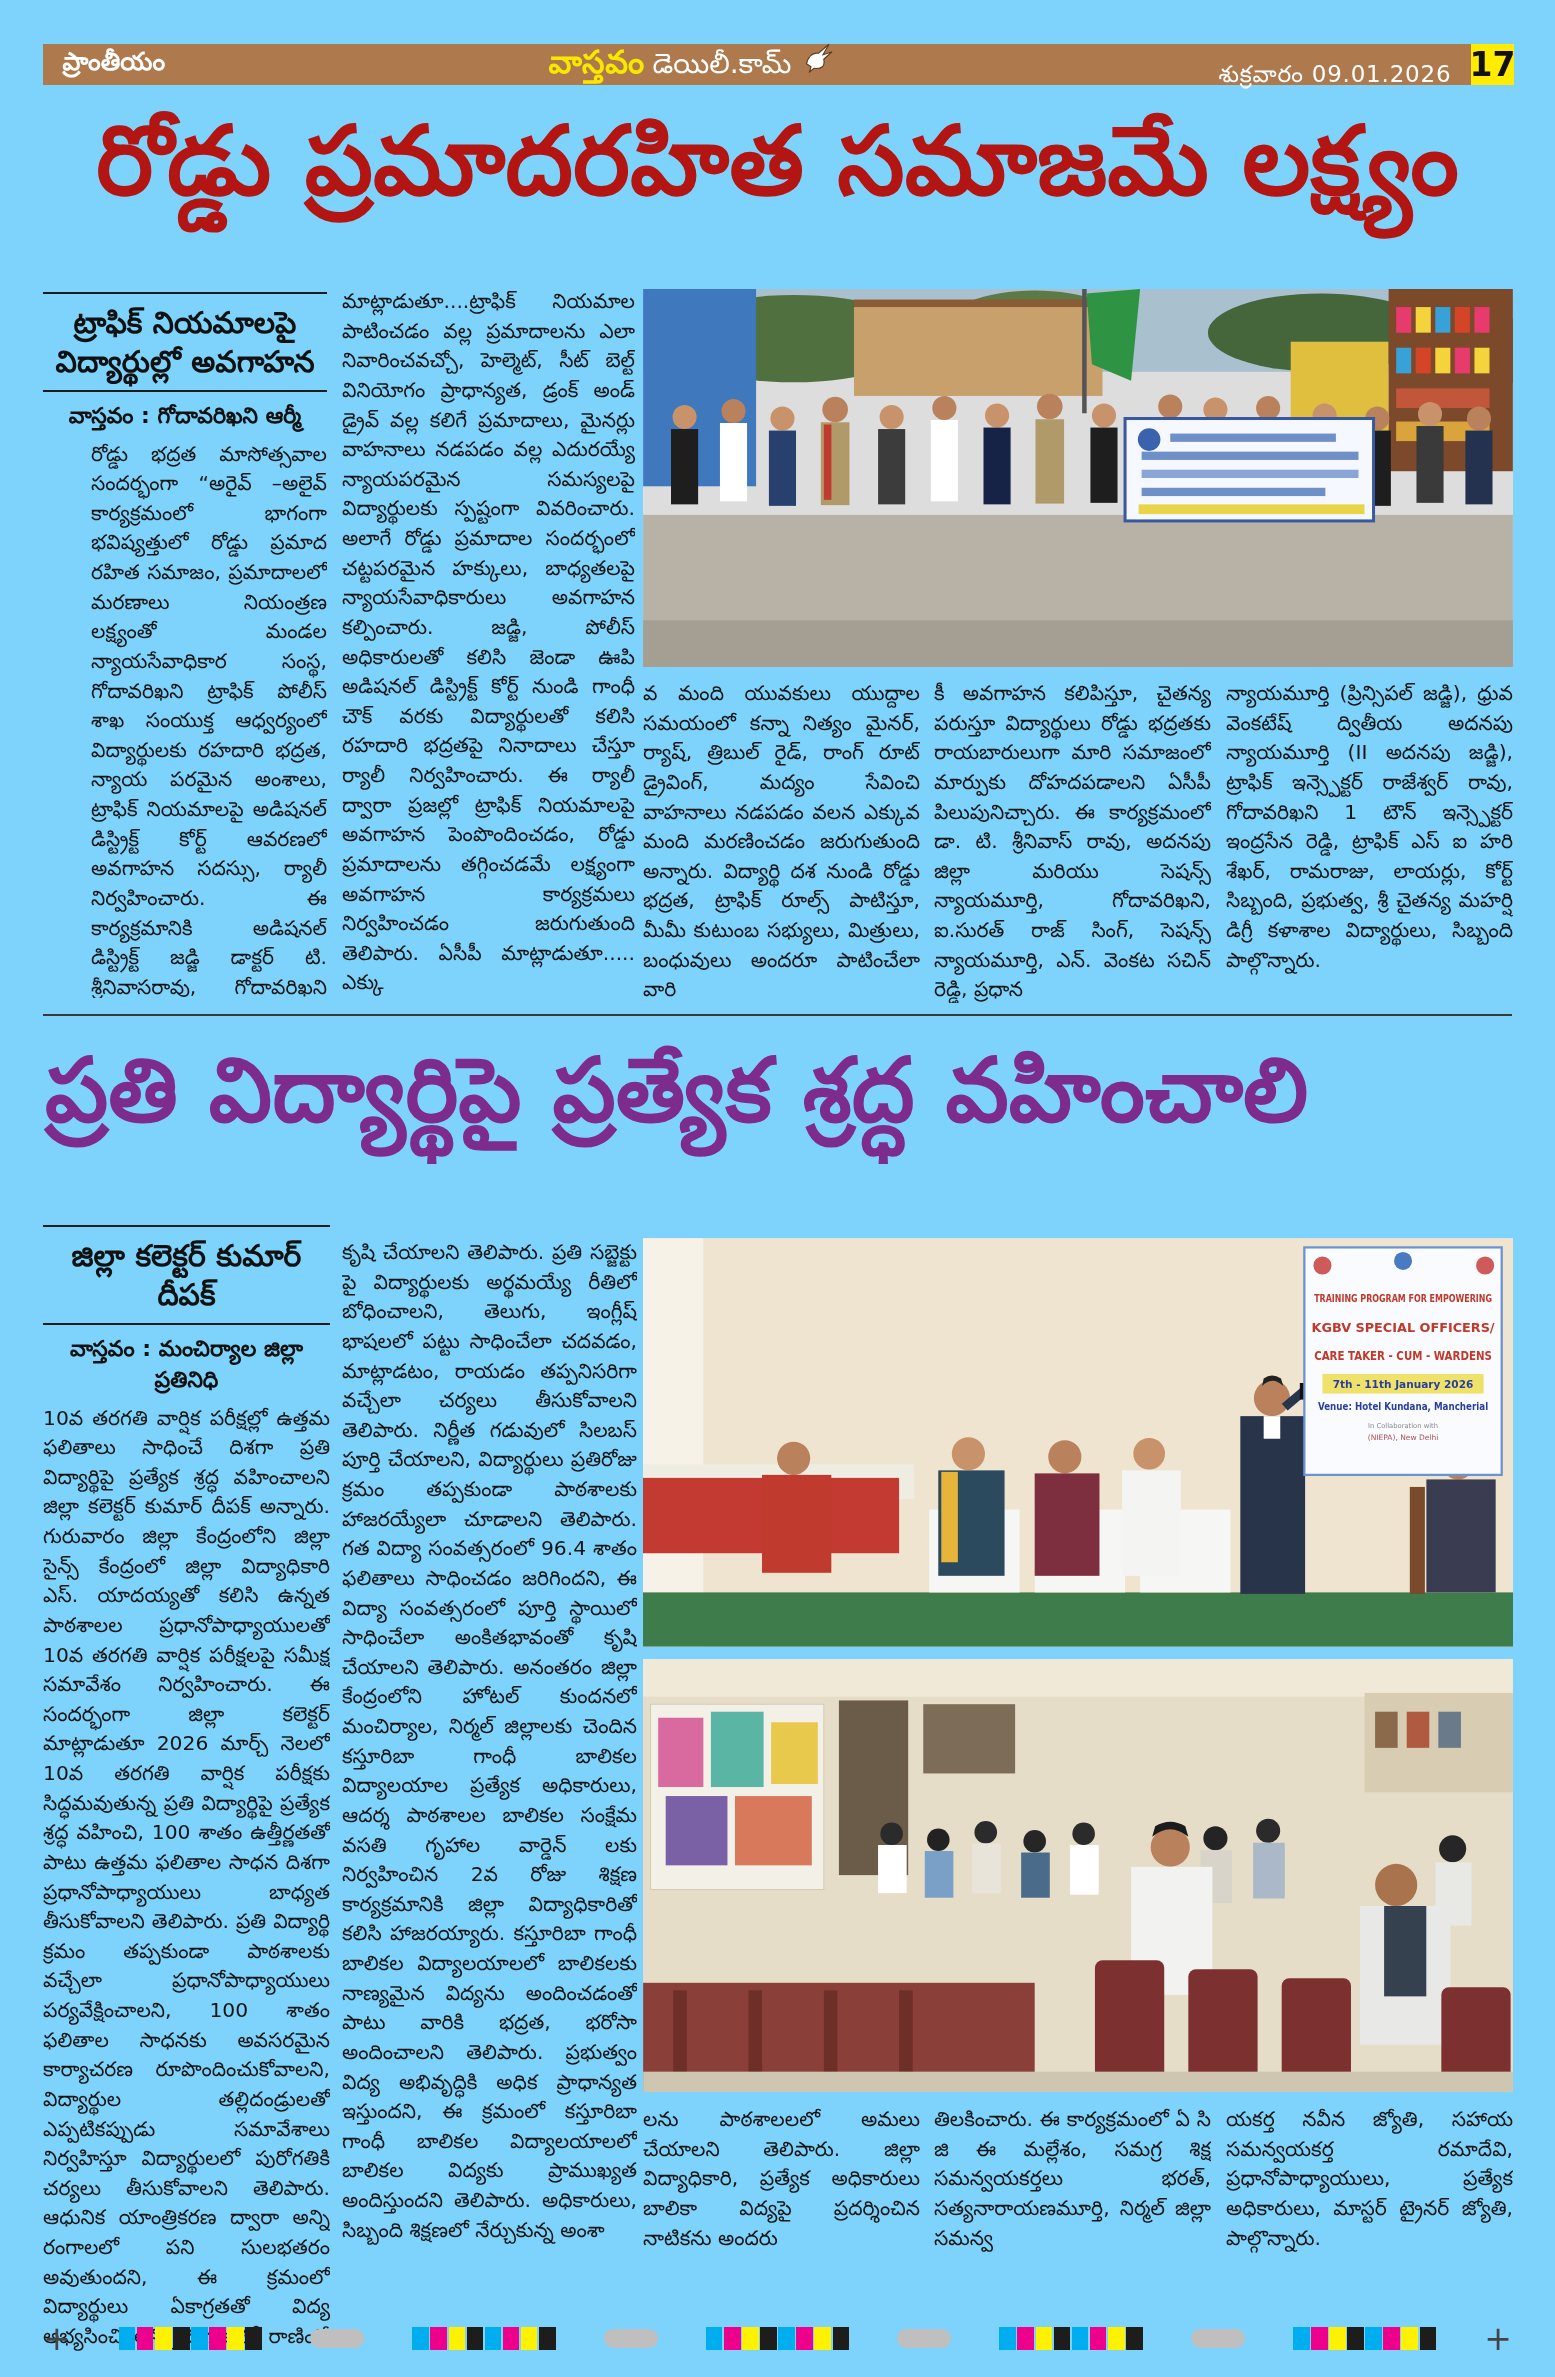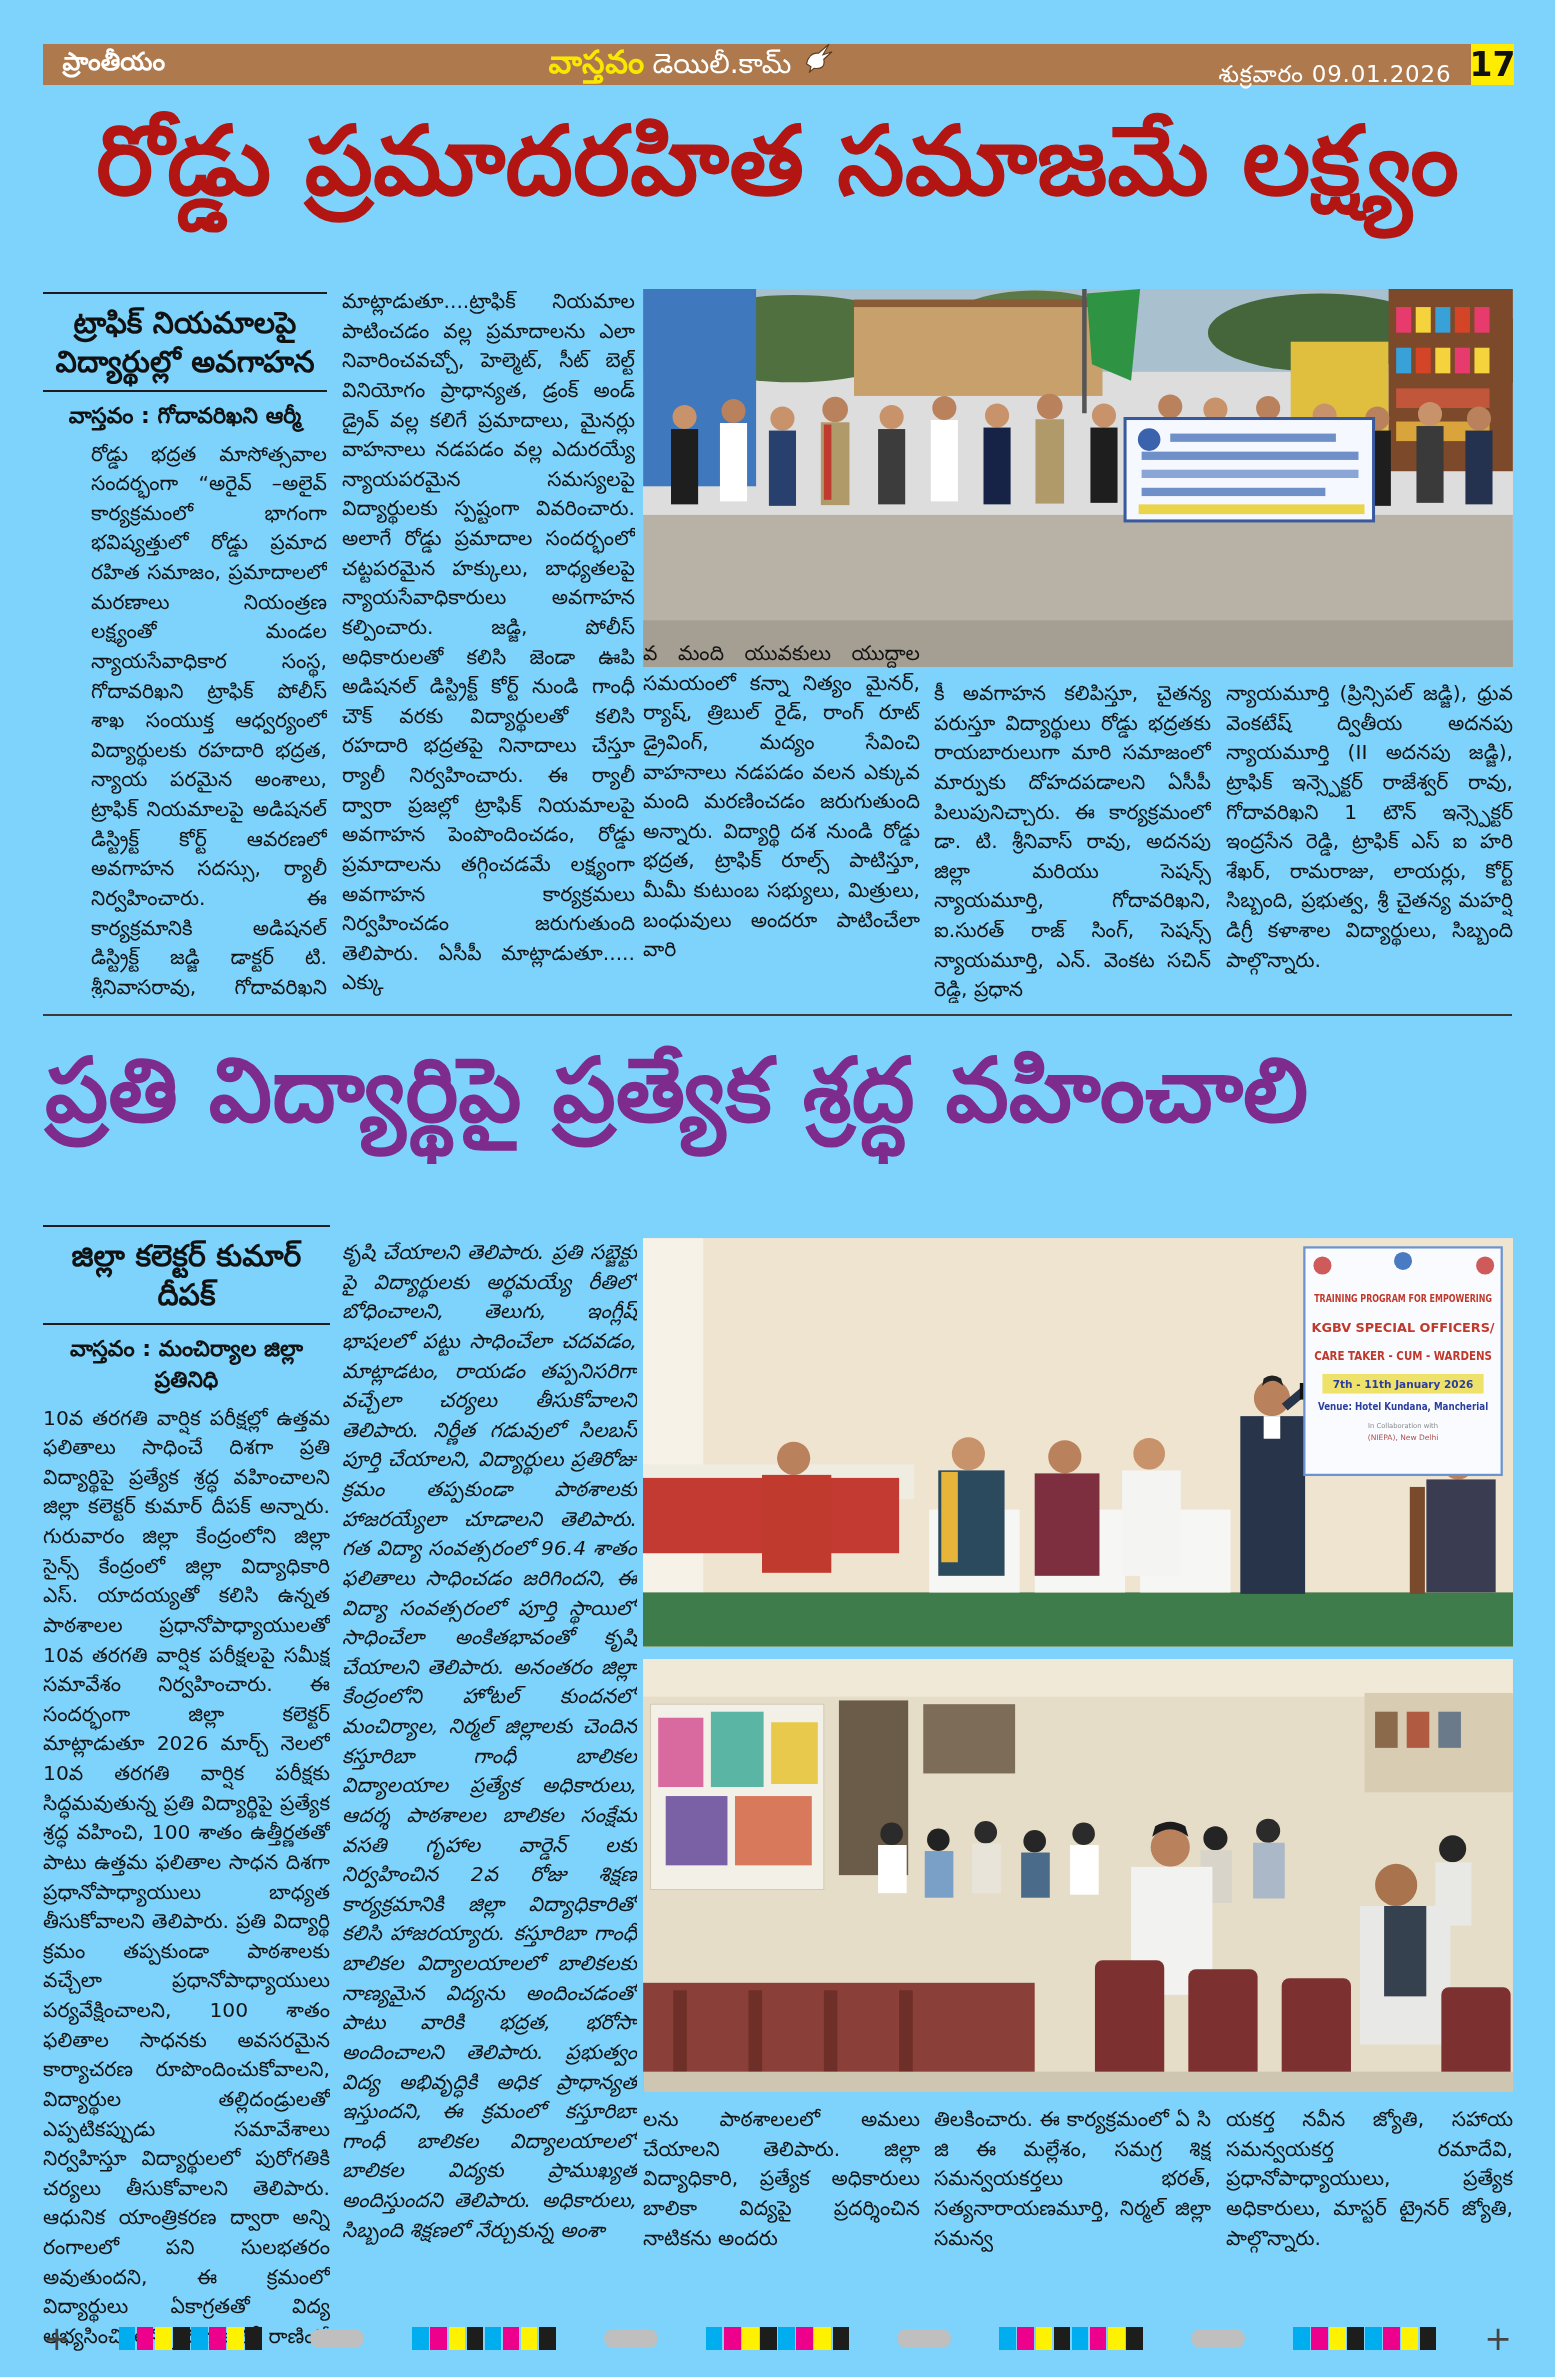--- a/index.html
+++ b/index.html
@@ -27,33 +27,33 @@
   .colblock{position:absolute;box-sizing:border-box;}
   .kicker-box{border-top:2.3px solid #1c1c1c;border-bottom:2.3px solid #1c1c1c;padding:9px 1.5px;
     text-align:center;font-weight:bold;font-size:30px;line-height:1.3;color:#111;}
   .dateline{text-align:center;font-weight:bold;font-size:22px;color:#111;padding:10.5px 0 6px 0;}
   .bodytext{font-size:20.3px;line-height:1.46;text-align:justify;color:#141414;margin:0;overflow:hidden;}
 
   .a1c1{left:43px;top:292px;width:284px;height:707px;}
   .a1c1 .bodytext{height:558px;margin-left:48px;}
   .a1c2{left:342px;top:287px;width:293px;height:715px;}
   .a1c2 .bodytext{height:715px;}
-  .a1c3{left:643px;top:639px;width:277px;height:324px;}
+  .a1c3{left:643px;top:679px;width:277px;height:324px;}
   .a1c4{left:934px;top:679px;width:277px;height:324px;}
   .a1c5{left:1226px;top:679px;width:287px;height:324px;}
   .a1c3 .bodytext,.a1c4 .bodytext,.a1c5 .bodytext{height:324px;}
 
   .photo{position:absolute;overflow:hidden;background:#ddd;}
   .photo svg{display:block;}
   .photo1{left:643px;top:289px;width:870px;height:378px;}
   .divider{position:absolute;left:43px;top:1014px;width:1469px;height:2.3px;background:#3a3a3a;}
 
   .a2c1{left:43px;top:1225px;width:287px;height:1059px;}
   .a2c1 .bodytext{height:949px;}
-  .a2c2{left:342px;top:1238px;width:295px;height:1046px;font-style:italic;}
+  .a2c2{left:342px;top:1238px;width:295px;height:1046px;}
   .a2c2 .bodytext{height:1046px;}
   .photo2{left:643px;top:1238px;width:870px;height:409px;}
   .photo3{left:643px;top:1659px;width:870px;height:433px;}
   .a2c3{left:643px;top:2105px;width:277px;height:181px;}
   .a2c4{left:934px;top:2105px;width:277px;height:181px;}
   .a2c5{left:1226px;top:2105px;width:287px;height:181px;}
   .a2c3 .bodytext,.a2c4 .bodytext,.a2c5 .bodytext{height:181px;}
 
   
   .marks-row{position:absolute;left:43px;top:2322px;width:1469px;height:33px;

